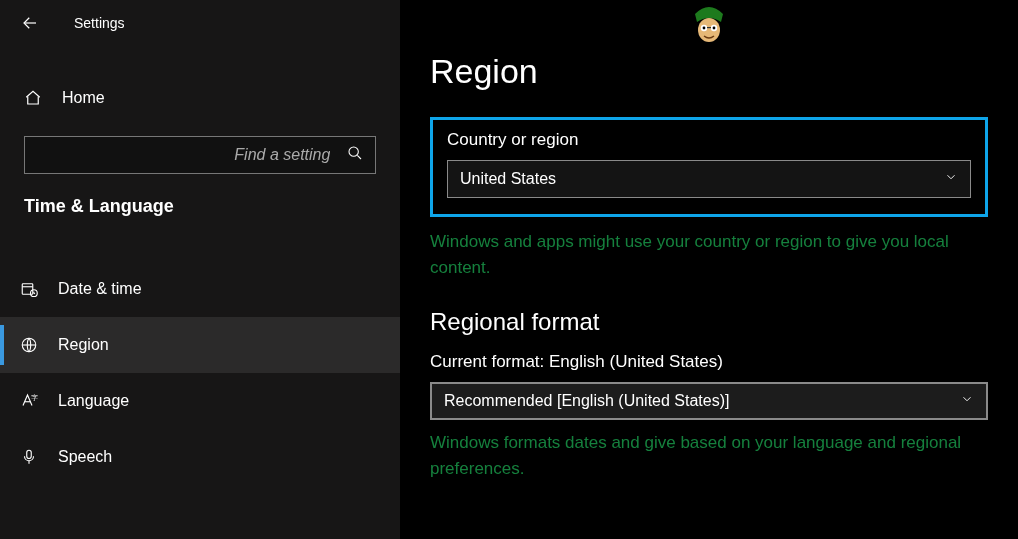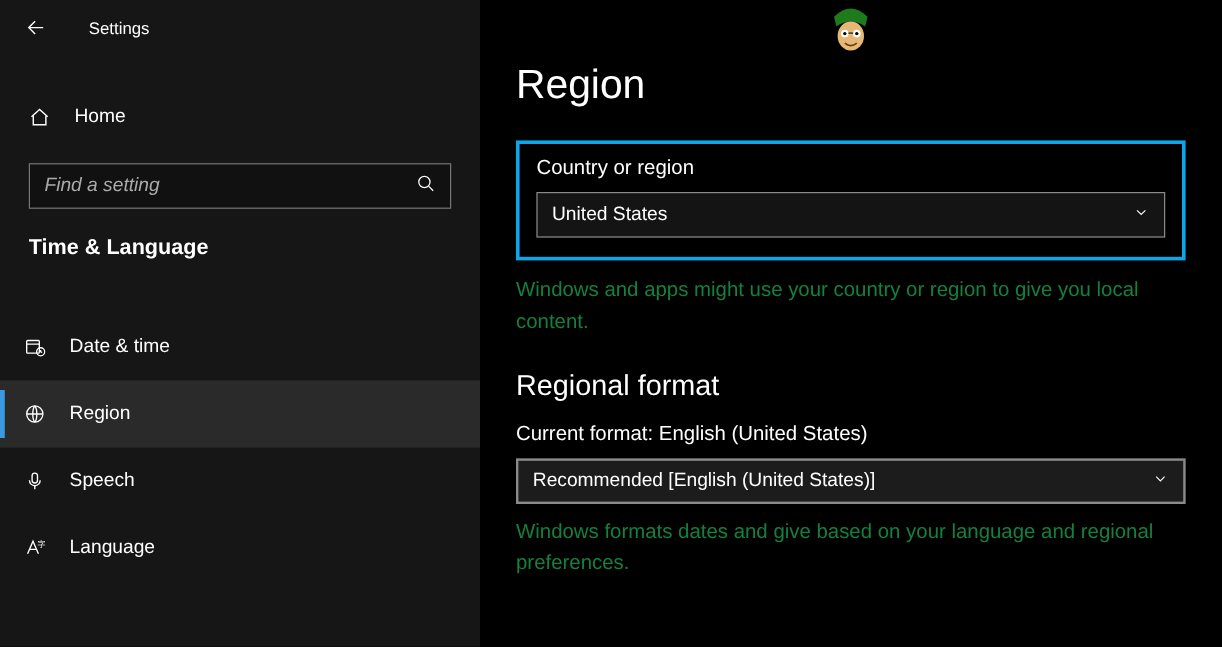--- a/index.html
+++ b/index.html
@@ -63,20 +63,21 @@
     justify-content: space-between;
   }
   .search input {
     background: transparent;
     border: none;
     outline: none;
     color: #ccc;
     font-size: 16px;
     font-style: italic;
     width: 90%;
+    text-align: right;
   }
   .search input::placeholder { color:#aaa; font-style: italic; }
   .search-icon { color:#fff; }
   .category {
     padding: 22px 24px 8px 24px;
     font-size: 18px;
     font-weight: 600;
   }
   .nav-list { margin-top: 36px; }
   .nav-item {
@@ -219,37 +220,37 @@
               <path d="M12 3c3 3 3 15 0 18"></path>
               <path d="M12 3c-3 3-3 15 0 18"></path>
           </svg>
         </span>
         <span class="label">Region</span>
       </div>
 
       <div class="nav-item">
         <span class="icon">
           <svg width="18" height="18" viewBox="0 0 24 24" fill="none" stroke="#fff" stroke-width="1.5">
+            <path d="M4 18l6-14 6 14"></path>
+              <path d="M6.5 13h7"></path>
+            <text x="15" y="10" font-size="9" fill="#fff" stroke="none">字</text>
+          </svg>
+        </span>
+        <span class="label">Language</span>
+      </div>
+
+      <div class="nav-item">
+        <span class="icon">
+          <svg width="18" height="18" viewBox="0 0 24 24" fill="none" stroke="#fff" stroke-width="1.5">
             <rect x="9" y="3" width="6" height="11" rx="3"></rect>
               <path d="M6 11a6 6 0 0012 0"></path>
               <path d="M12 17v4"></path>
           </svg>
         </span>
         <span class="label">Speech</span>
-      </div>
-
-      <div class="nav-item">
-        <span class="icon">
-          <svg width="18" height="18" viewBox="0 0 24 24" fill="none" stroke="#fff" stroke-width="1.5">
-            <path d="M4 18l6-14 6 14"></path>
-              <path d="M6.5 13h7"></path>
-            <text x="15" y="10" font-size="9" fill="#fff" stroke="none">字</text>
-          </svg>
-        </span>
-        <span class="label">Language</span>
       </div>
 
     </div>
   </div>
 
   <div class="content">
 
     <div class="mascot">
       <svg width="36" height="40" viewBox="0 0 36 40">
         <path d="M4 10 Q18 -4 32 10 L30 18 Q18 10 6 18 Z" fill="#1d7a1d"></path>

